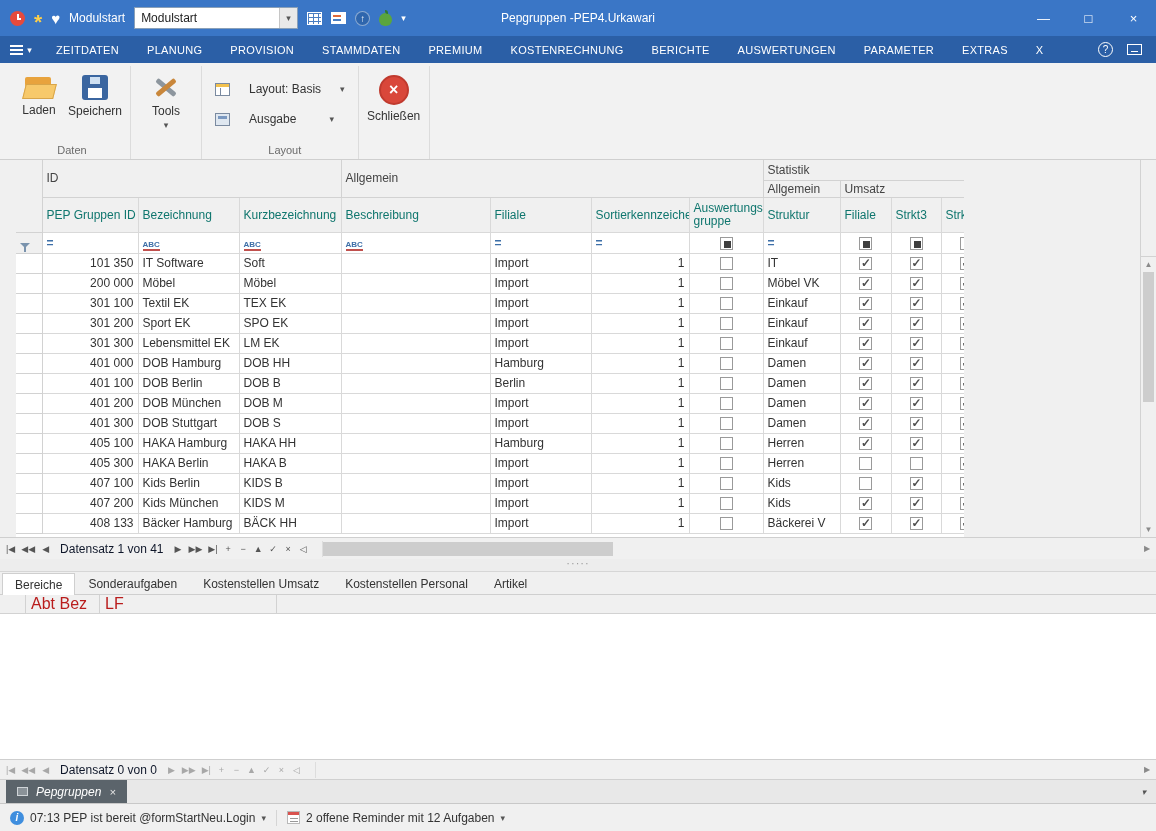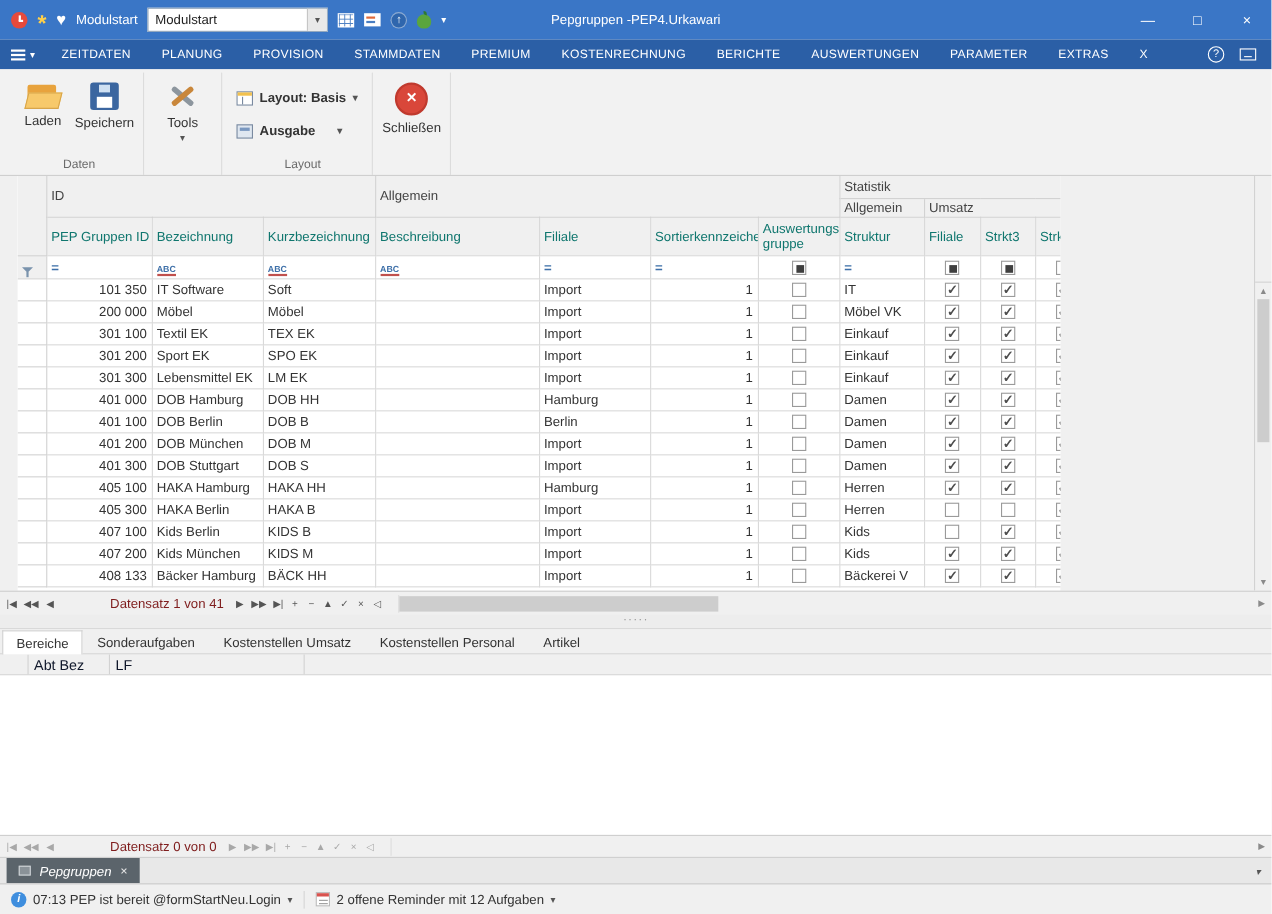--- a/index.html
+++ b/index.html
@@ -75,22 +75,22 @@
                       background:#f7c96b; border:1px solid #d8a54a; transform:skewX(-14deg); }
   .ic-floppy { width:26px; height:25px; background:#3b66a0; border-radius:3px; position:relative; }
   .ic-floppy::before { content:""; position:absolute; left:6px; bottom:2px; width:14px; height:10px; background:#fff; }
   .ic-floppy::after { content:""; position:absolute; left:8px; top:2px; width:10px; height:7px; background:#cfe0f2; }
   .ic-tools { width:30px; height:25px; position:relative; }
   .ic-tools::before { content:""; position:absolute; left:3px; top:10px; width:24px; height:5px;
                       background:#8d969e; border-radius:2px; transform:rotate(40deg); }
   .ic-tools::after { content:""; position:absolute; left:3px; top:10px; width:24px; height:5px;
                      background:#c9873b; border-radius:2px; transform:rotate(-40deg); }
   .layout-col { display:flex; flex-direction:column; gap:8px; padding-top:10px; }
-  .smallbtn { display:flex; align-items:center; gap:6px; height:22px; padding:0 6px;
-              font-size:12px; color:#333;font-weight:bold; }
+  .smallbtn { display:flex; align-items:center; gap:19px; height:22px; padding:0 6px;
+              font-size:12px; color:#333; }
   .ic-layout { width:15px; height:13px; border:1px solid #7a8aa0; background:#fff; position:relative; }
   .ic-layout::before { content:""; position:absolute; top:0; left:0; right:0; height:3px; background:#f2c14e; }
   .ic-layout::after { content:""; position:absolute; top:4px; bottom:0; left:4px; width:1px; background:#7a8aa0; }
   .ic-ausgabe { width:15px; height:13px; border:1px solid #7a8aa0; background:#dfe7f0; position:relative; }
   .ic-ausgabe::before { content:""; position:absolute; top:2px; left:2px; right:2px; height:3px; background:#7a98c0; }
   .ic-close-red { width:30px; height:30px; border-radius:50%; background:#d9473a; border:2px solid #c03a2e;
                   display:flex; align-items:center; justify-content:center; color:#fff;
                   font-size:16px; font-weight:bold; }
 
   
@@ -131,41 +131,41 @@
   .vsb-bottom { position:absolute; bottom:0; left:0; right:0; }
 
   
   .navrow { position:absolute; left:0; right:0; height:22px; background:#f0f0f0;
             border-top:1px solid #cfcfcf; display:flex; align-items:center; padding-left:4px; gap:2px; }
   .navrow.top { top:537px; }
   .navrow.bottom { top:759px; height:20px; }
   .navbtn { min-width:13px; padding:0 2px; text-align:center; font-size:9px; color:#555; }
   .navbtn.gray { color:#a8a8a8; }
   .navgroup { display:flex; align-items:center; gap:2px; }
-  .navlabel { font-size:12px; color:#7f1d1d; padding:0 6px; white-space:nowrap;margin-left:40px; }
+  .navlabel { font-size:12px; color:#0f172a; padding:0 6px; white-space:nowrap; }
   .hscroll { flex:1; height:16px; background:#f0f0f0; position:relative; margin-left:10px;
              border-left:1px solid #dddddd; }
   .hthumb { position:absolute; left:0; top:1px; height:14px; width:290px; background:#cdcdcd; }
   .hsb-arrow { width:18px; text-align:center; font-size:8px; color:#8a8a8a; }
 
   
   .splitter { position:absolute; top:559px; left:0; right:0; height:13px; background:#ededed;
               border-bottom:1px solid #d6d6d6; text-align:center; color:#9a9a9a;
               font-size:11px; line-height:9px; letter-spacing:1px; }
 
   
   .detail-tabs { position:absolute; top:572px; left:0; right:0; height:23px; background:#f0f0f0;
                  display:flex; align-items:flex-end; padding-left:2px; border-bottom:1px solid #cfcfcf; }
   .dtab { padding:0 12px; font-size:12px; color:#333; height:22px; display:flex; align-items:center;
           border:1px solid transparent; border-bottom:none; }
   .dtab.active { background:#fff; border-color:#cfcfcf; margin-bottom:-1px; z-index:1; }
   .detail-grid-header { position:absolute; top:595px; left:0; right:0; height:19px; display:flex;
                         background:#f0f0f0; border-bottom:1px solid #d2d2d2; }
   .dind { width:26px; border-right:1px solid #d2d2d2; }
-  .dcol { padding:0 5px; display:flex; align-items:center; font-size:13px; color:#0f172a;
+  .dcol { padding:0 5px; display:flex; align-items:center; font-size:16px; color:#b91c1c;
           border-right:1px solid #d2d2d2; }
   .dcol-0 { width:74px; } .dcol-1 { width:177px; }
   .dfill { flex:1; }
   .detail-body { position:absolute; top:614px; left:0; right:0; height:145px; background:#fff; }
 
   
   .doctabs { position:absolute; top:779px; left:0; right:0; height:24px; background:#e8e8e8;
              border-top:1px solid #d0d0d0; display:flex; align-items:stretch; padding-left:6px;font-style:italic; }
   .doctab { background:#5b646b; color:#fff; display:flex; align-items:center; gap:8px;
             padding:0 11px; font-size:12px; }

